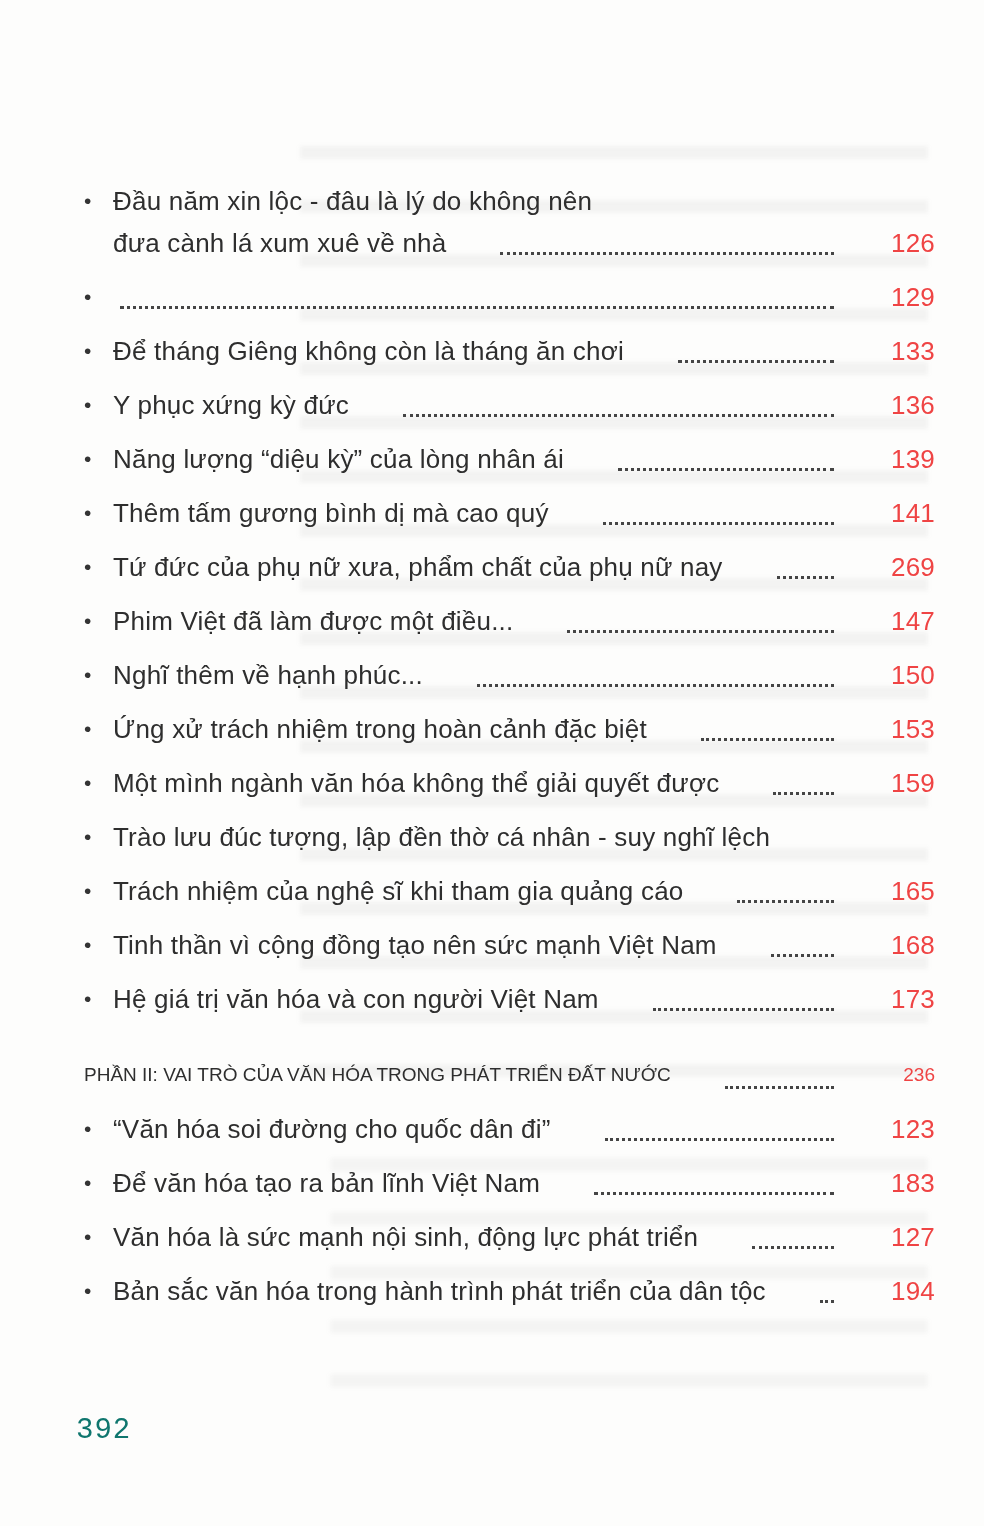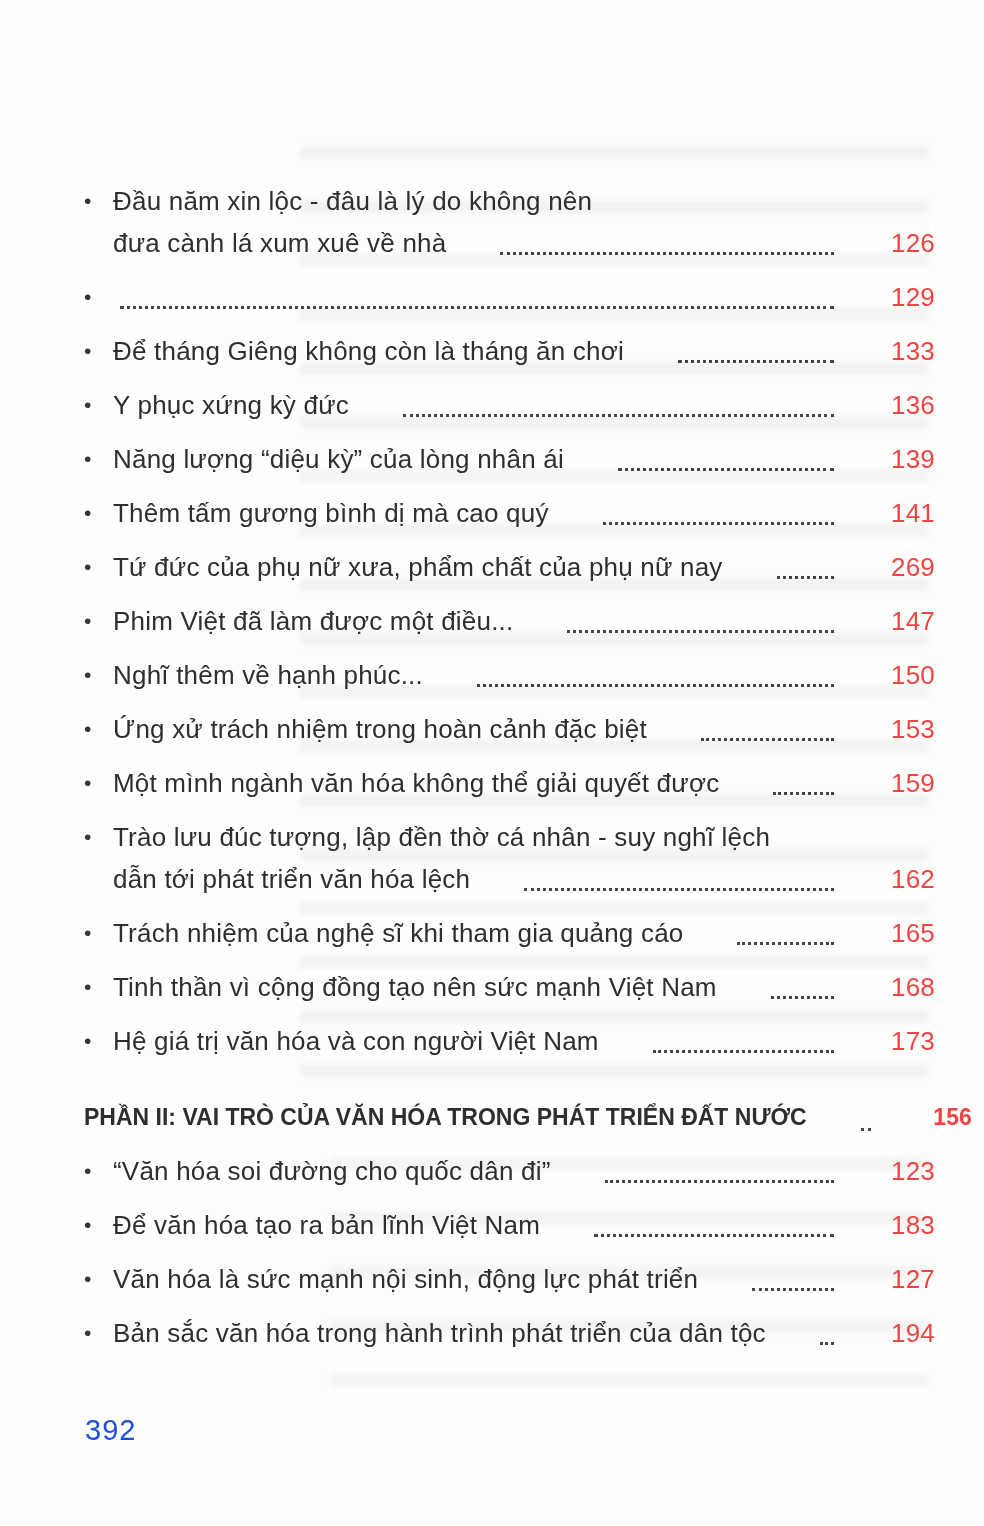--- a/index.html
+++ b/index.html
@@ -42,33 +42,34 @@
   .leader {
     flex: 1 1 auto;
     min-width: 10px;
     height: 0;
     align-self: flex-end;
     margin: 0 4px 9px 7px;
     border-bottom: 3px dotted #454545;
   }
   .pagenum { flex: none; min-width: 50px; text-align: right; color: #ef4444; }
   .entry.section {
-    font-weight: bold;
-    font-size: 23px;
+    font-weight: normal;
+    font-size: 19px;
     letter-spacing: 0;
     margin-top: 34px;
   }
   .entry.section .leader { margin-bottom: 7px; }
   .footer-num {
     position: absolute;
-    left: 85px;
+    left: 76px;
     top: 1414px;
     font-size: 29px;
     letter-spacing: 1px;
-    color: #1d4ed8;
+    color: #0f766e;
+    font-family: Liberation Mono, monospace;
   }
 </style>
 </head>
 <body>
 
 <div class="page">
   <div class="bleed a"></div>
   <div class="bleed b"></div>
 
   <div class="toc">
@@ -179,25 +180,20 @@
             <span class="text">Một mình ngành văn hóa không thể giải quyết được</span>
             <span class="leader"></span>
             <span class="pagenum">159</span>
           </div>
         </div>
       </div>
       <div class="entry">
         <span class="bullet">•</span>
         <div class="content">
           <div class="line">Trào lưu đúc tượng, lập đền thờ cá nhân - suy nghĩ lệch</div>
-          <div class="lastline">
-            <span class="text">dẫn tới phát triển văn hóa lệch</span>
-            <span class="leader"></span>
-            <span class="pagenum">162</span>
-          </div>
         </div>
       </div>
       <div class="entry">
         <span class="bullet">•</span>
         <div class="content">
           <div class="lastline">
             <span class="text">Trách nhiệm của nghệ sĩ khi tham gia quảng cáo</span>
             <span class="leader"></span>
             <span class="pagenum">165</span>
           </div>
@@ -221,21 +217,21 @@
             <span class="leader"></span>
             <span class="pagenum">173</span>
           </div>
         </div>
       </div>
       <div class="entry section">
         <div class="content">
           <div class="lastline">
             <span class="text">PHẦN II: VAI TRÒ CỦA VĂN HÓA TRONG PHÁT TRIỂN ĐẤT NƯỚC</span>
             <span class="leader"></span>
-            <span class="pagenum">156</span>
+            <span class="pagenum">236</span>
           </div>
         </div>
       </div>
       <div class="entry">
         <span class="bullet">•</span>
         <div class="content">
           <div class="lastline">
             <span class="text">“Văn hóa soi đường cho quốc dân đi”</span>
             <span class="leader"></span>
             <span class="pagenum">123</span>

